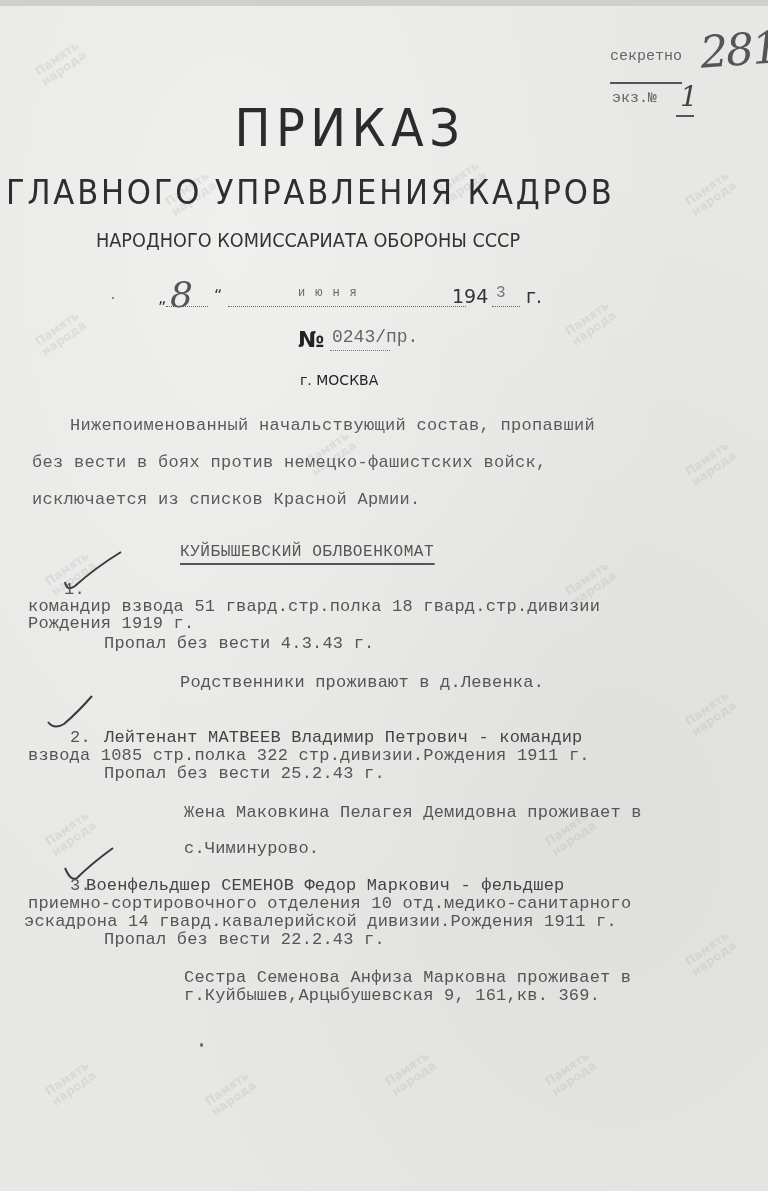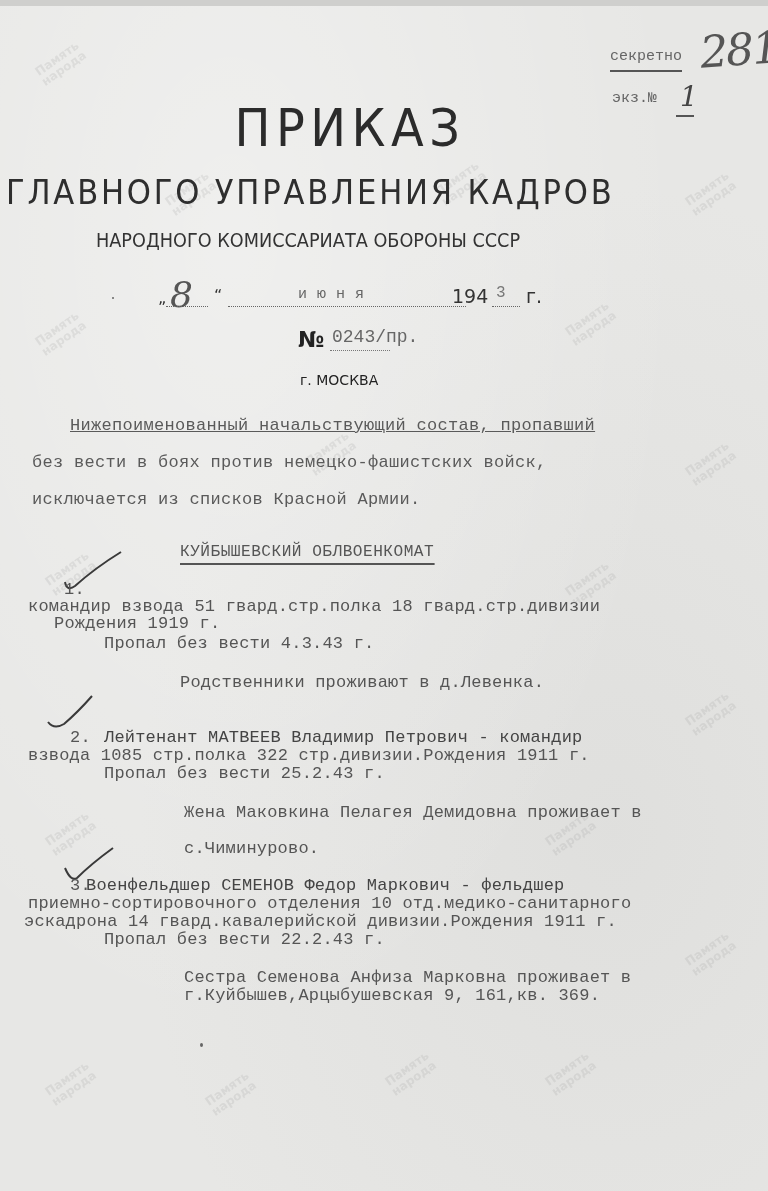--- a/index.html
+++ b/index.html
@@ -36,36 +36,36 @@
       font-weight: bold;
       font-size: 12px;
       line-height: 12px;
       transform: rotate(-35deg);
       text-align: center;
       user-select: none;
     }
     .abs { position: absolute; white-space: pre; }
     .mono { font-family: "Liberation Mono", "DejaVu Sans Mono", monospace; }
 
-    .secret-label { left: 610px; top: 48px; font-size: 15px; color: #666; border-bottom: 2px solid #555; padding-bottom: 5px; }
+    .secret-label { left: 610px; top: 48px; font-size: 15px; color: #666; border-bottom: 2px solid #555; padding-bottom: 17px; }
     .secret-num { left: 700px; top: 24px; font-size: 44px; color: #555; font-family: "DejaVu Serif", serif; font-style: italic; letter-spacing: -2px; transform: rotate(-4deg); }
     .copy-label { left: 612px; top: 90px; font-size: 15px; color: #666; }
     .copy-num { left: 680px; top: 80px; font-size: 28px; color: #444; font-family: "DejaVu Serif", serif; font-style: italic; }
     .copy-underline { position:absolute; left: 676px; top: 115px; width: 18px; border-bottom: 2px solid #555; }
 
     .title { left: 0; width: 700px; top: 98px; text-align: center; font-size: 52px; letter-spacing: 6px; color: #2b2b2b; font-family: "DejaVu Sans", sans-serif; transform: scaleX(0.92); }
     .subtitle1 { left: 6px; top: 173px; font-size: 33px; letter-spacing: 3px; color: #2e2e2e; font-family: "DejaVu Sans", sans-serif; transform: scaleX(0.93); transform-origin: left; }
     .subtitle2 { left: 96px; top: 229px; font-size: 19px; color: #333; font-family: "DejaVu Sans", sans-serif; transform: scaleX(0.93); transform-origin: left; }
 
     .date-row { left: 158px; top: 282px; height: 30px; width: 400px; }
     .date-quote-open { position:absolute; left: 0; top: 6px; font-size: 16px; color:#333; font-family: "DejaVu Sans", sans-serif; }
     .date-day { position:absolute; left: 12px; top: -8px; font-size: 36px; color:#555; font-family: "DejaVu Serif", serif; font-style: italic; }
     .date-dots1 { position:absolute; left: 8px; top: 24px; width: 42px; border-bottom: 1px dotted #666; }
     .date-quote-close { position:absolute; left: 56px; top: 4px; font-size: 16px; color:#333; font-family: "DejaVu Sans", sans-serif; }
-    .date-month { position:absolute; left: 140px; top: 4px; font-size: 15px; color:#666; letter-spacing: 10px; }
+    .date-month { position:absolute; left: 140px; top: 4px; font-size: 12px; color:#666; letter-spacing: 10px; }
     .date-dots2 { position:absolute; left: 70px; top: 24px; width: 238px; border-bottom: 1px dotted #666; }
     .date-year { position:absolute; left: 294px; top: 3px; font-size: 19px; color:#333; font-family: "DejaVu Sans", sans-serif; }
     .date-year-digit { position:absolute; left: 338px; top: 2px; font-size: 16px; color:#777; }
     .date-dots3 { position:absolute; left: 334px; top: 24px; width: 28px; border-bottom: 1px dotted #666; }
     .date-g { position:absolute; left: 368px; top: 3px; font-size: 19px; color:#333; font-family: "DejaVu Sans", sans-serif; }
 
     .num-label { left: 298px; top: 327px; font-size: 22px; color:#222; font-family: "DejaVu Sans", sans-serif; font-weight: bold; }
     .num-value { left: 332px; top: 327px; font-size: 18px; color:#666; }
     .num-dots { position:absolute; left: 330px; top: 350px; width: 60px; border-bottom: 1px dotted #777; }
     .city { left: 300px; top: 372px; font-size: 14px; color:#222; font-family: "DejaVu Sans", sans-serif; }
@@ -130,34 +130,34 @@
     <span class="date-dots3"></span>
     <span class="date-year-digit mono">3</span>
     <span class="date-g">г.</span>
   </div>
 
   <div class="abs num-label">№</div>
   <div class="abs num-value mono">0243/пр.</div>
   <div class="num-dots"></div>
   <div class="abs city">г. МОСКВА</div>
 
-  <div class="abs intro mono" style="left:70px;top:416px;text-decoration:underline;">Нижепоименованный начальствующий состав, пропавший</div>
+  <div class="abs intro mono" style="left:70px;top:416px;">Нижепоименованный начальствующий состав, пропавший</div>
   <div class="abs intro mono" style="top:453px;">без вести в боях против немецко-фашистских войск,</div>
   <div class="abs intro mono" style="top:490px;">исключается из списков Красной Армии.</div>
 
   <div class="abs section-head mono">КУЙБЫШЕВСКИЙ ОБЛВОЕНКОМАТ</div>
 
   <div class="check" style="left:55px;top:548px;">
     <svg viewBox="0 0 70 50">
         <path d="M10 34 Q12 44 20 38 Q40 20 66 4" stroke="#3a3a3a" stroke-width="2" fill="none"></path>
       </svg>
   </div>
   <div class="abs entry-line mono" style="left:64px;top:580px;">1.</div>
   <div class="abs entry-line mono" style="top:597px;">командир взвода 51 гвард.стр.полка 18 гвард.стр.дивизии</div>
-  <div class="abs entry-line mono" style="top:614px;margin-left:26px;">Рождения 1919 г.</div>
+  <div class="abs entry-line mono" style="top:614px;">Рождения 1919 г.</div>
   <div class="abs entry-line mono" style="left:104px;top:634px;">Пропал без вести 4.3.43 г.</div>
   <div class="abs entry-line mono" style="left:180px;top:673px;">Родственники проживают в д.Левенка.</div>
 
   <div class="check" style="left:40px;top:692px;">
     <svg viewBox="0 0 70 50">
         <path d="M8 30 Q14 38 24 32 Q38 20 52 4" stroke="#3a3a3a" stroke-width="2" fill="none"></path>
       </svg>
   </div>
   <div class="abs entry-line mono" style="left:70px;top:728px;">2.</div>
   <div class="abs entry-line mono entry-bold" style="left:104px;top:728px;">Лейтенант МАТВЕЕВ Владимир Петрович - командир</div>

